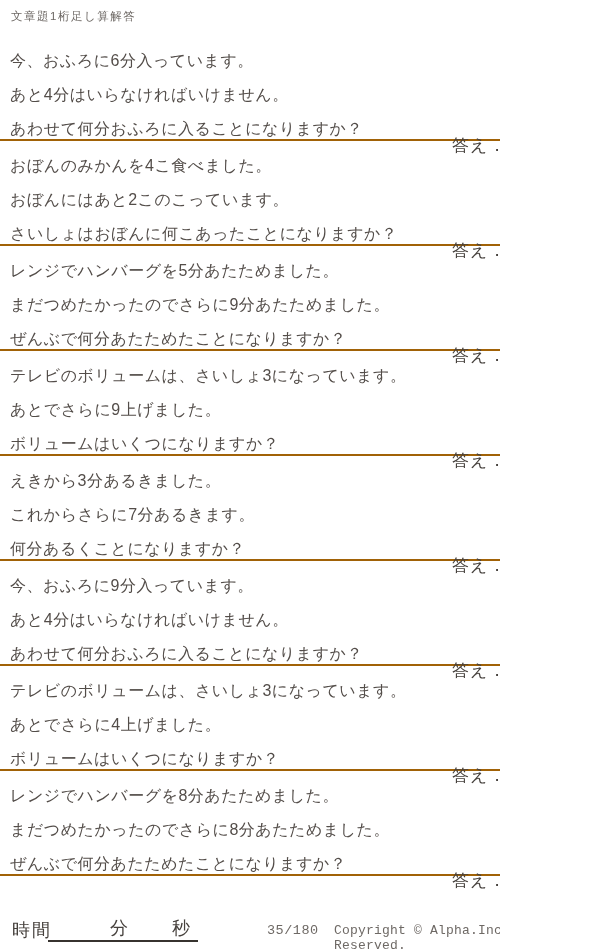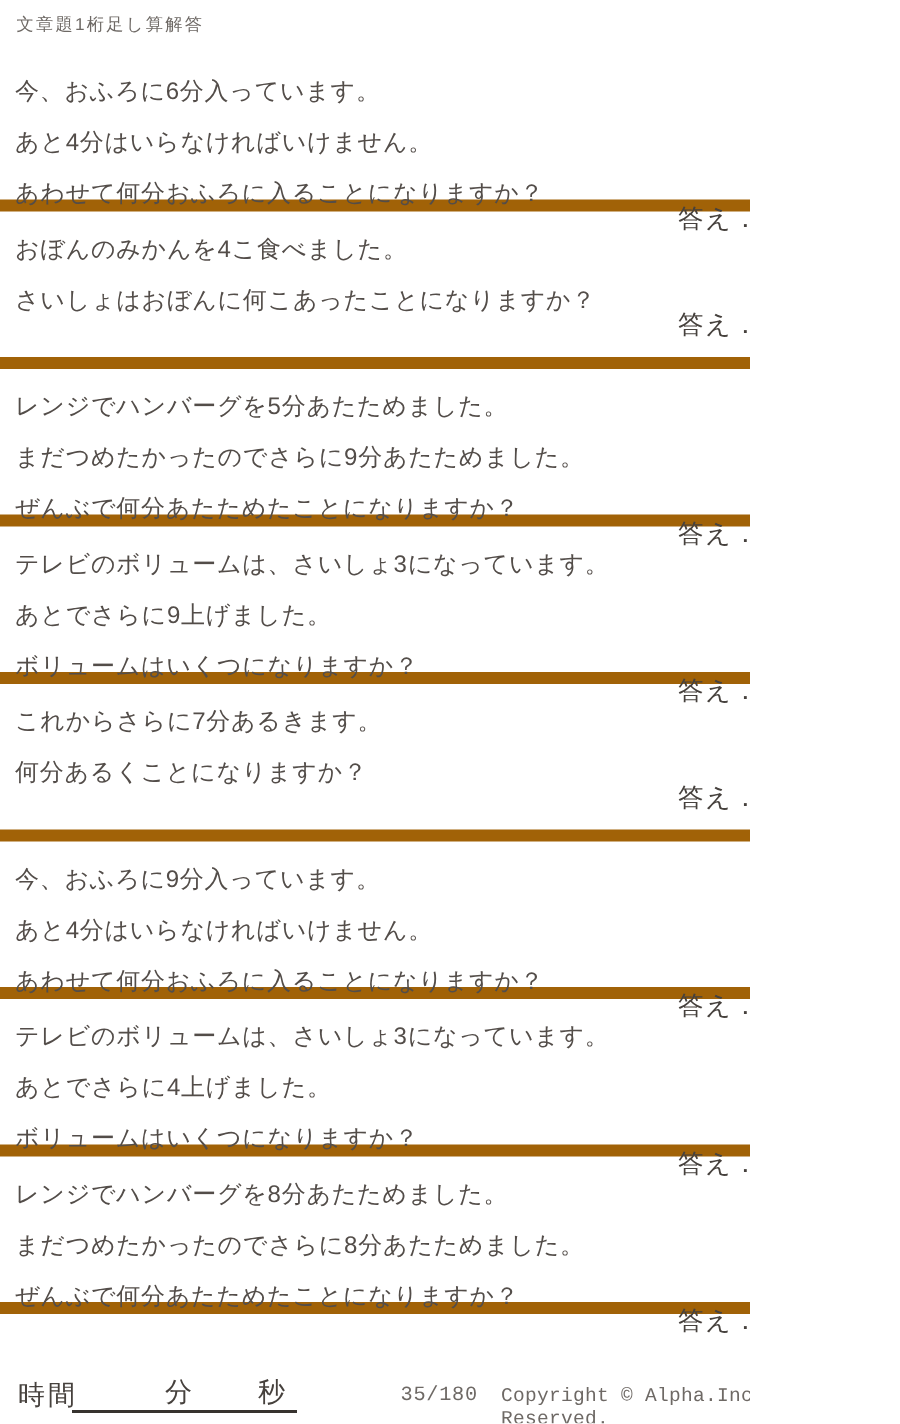--- a/index.html
+++ b/index.html
@@ -16,21 +16,21 @@
   .doc-header {
     height: 36px;
     padding: 9px 0 0 11px;
     font-size: 11.5px;
     letter-spacing: 1.5px;
     color: #6e6965;
   }
   .problems { width: 600px; }
   .problem {
     height: 105px;
-    border-bottom: 8px solid #a16207;
+    border-bottom: 2px solid #a16207;
     padding-top: 8px;
   }
   .p-line {
     height: 34px;
     display: flex;
     align-items: center;
     padding-left: 10px;
     font-size: 16px;
     letter-spacing: 0.5px;
     white-space: nowrap;
@@ -115,20 +115,21 @@
       <div class="p-line">あと4分はいらなければいけません。</div>
       <div class="p-line p-row3">
         <span>あわせて何分おふろに入ることになりますか？</span>
         <span class="ans-label">答え．</span>
         <span class="ans-value">10</span>
       </div>
     </section>
 
     <section class="problem">
       <div class="p-line">おぼんのみかんを4こ食べました。</div>
+      <div class="p-line">おぼんにはあと2このこっています。</div>
       <div class="p-line p-row3">
         <span>さいしょはおぼんに何こあったことになりますか？</span>
         <span class="ans-label">答え．</span>
         <span class="ans-value">6</span>
       </div>
     </section>
 
     <section class="problem">
       <div class="p-line">レンジでハンバーグを5分あたためました。</div>
       <div class="p-line">まだつめたかったのでさらに9分あたためました。</div>
@@ -143,20 +144,21 @@
       <div class="p-line">テレビのボリュームは、さいしょ3になっています。</div>
       <div class="p-line">あとでさらに9上げました。</div>
       <div class="p-line p-row3">
         <span>ボリュームはいくつになりますか？</span>
         <span class="ans-label">答え．</span>
         <span class="ans-value">12</span>
       </div>
     </section>
 
     <section class="problem">
+      <div class="p-line">えきから3分あるきました。</div>
       <div class="p-line">これからさらに7分あるきます。</div>
       <div class="p-line p-row3">
         <span>何分あるくことになりますか？</span>
         <span class="ans-label">答え．</span>
         <span class="ans-value">10</span>
       </div>
     </section>
 
     <section class="problem">
       <div class="p-line">今、おふろに9分入っています。</div>

